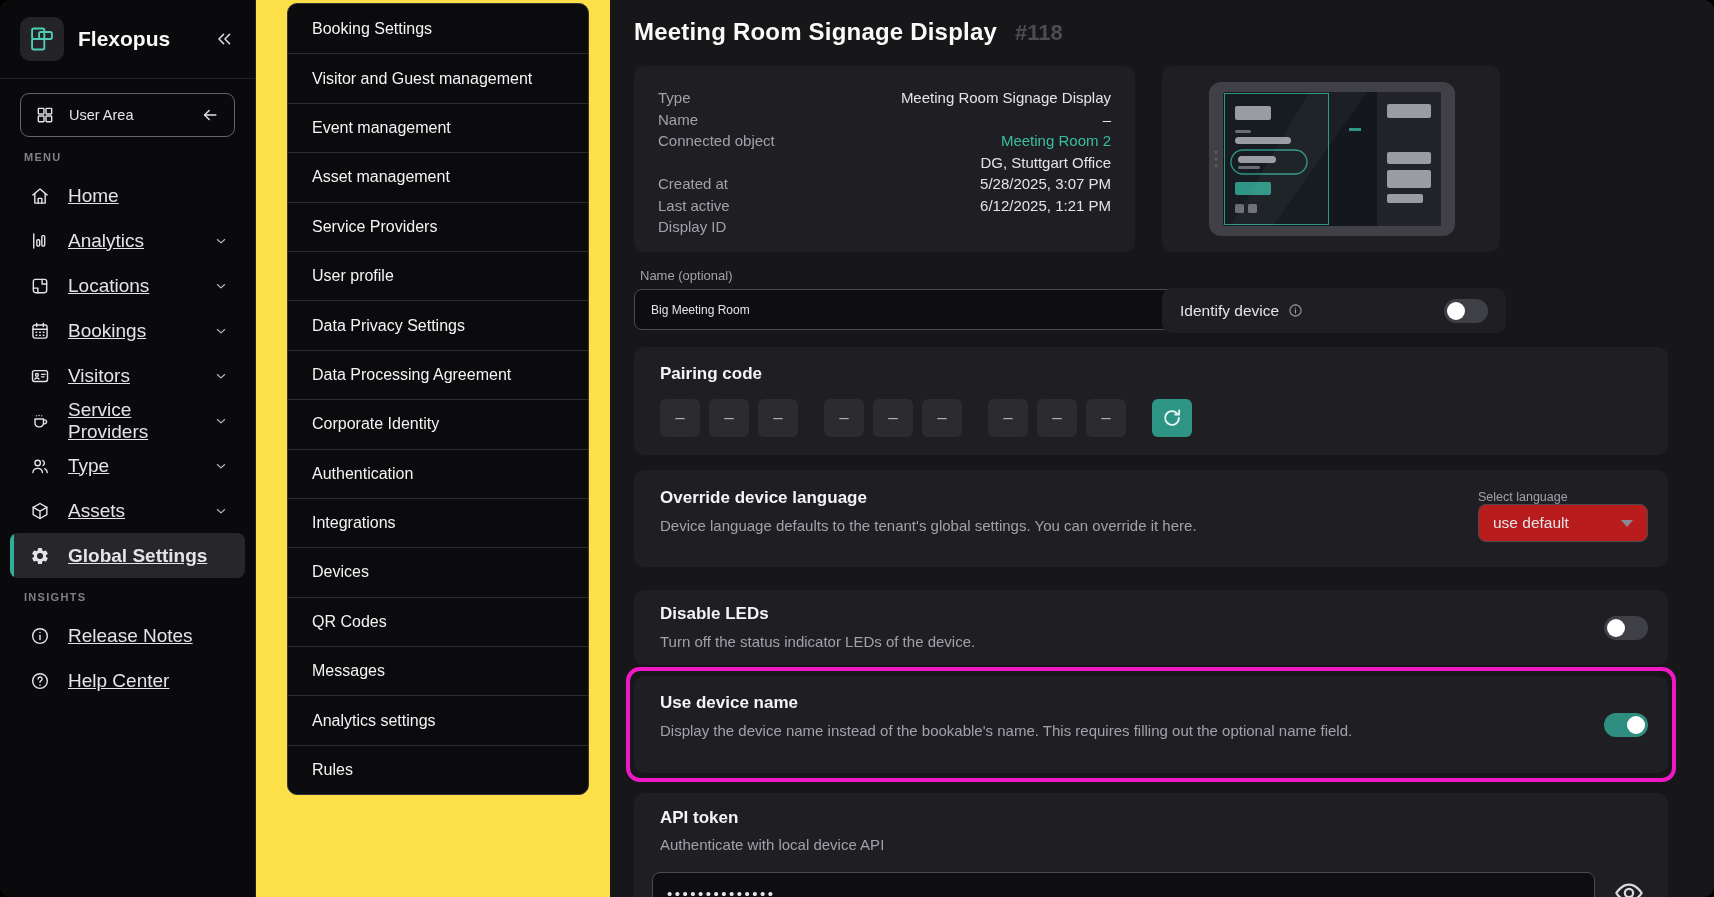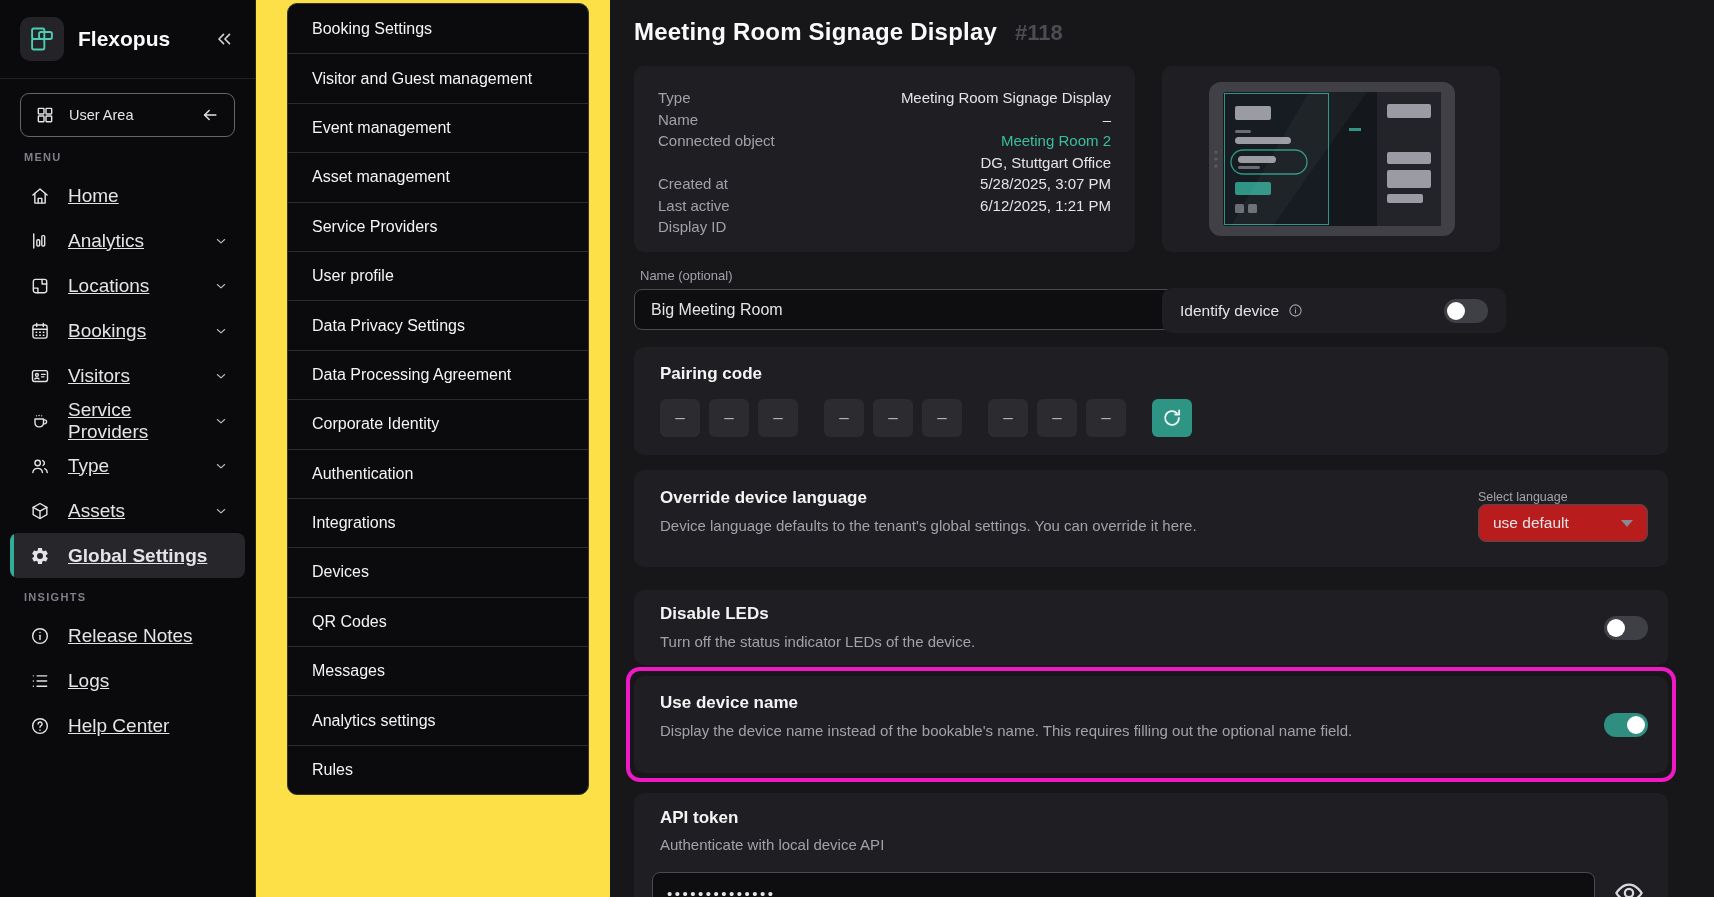--- a/index.html
+++ b/index.html
@@ -1,18 +1,18 @@
 <!DOCTYPE html>
 <html><head>
 <meta charset="utf-8">
 <style>
   * { box-sizing: border-box; }
   html,body { margin:0; padding:0; background:#000; }
   .app { position:relative; width:1714px; height:897px; overflow:hidden;
-         font-family:"Liberation Sans", sans-serif; background:#060608; }
+         font-family:"Liberation Sans", sans-serif; background:#060608;border-radius:10px; }
 
   
   .sidebar { position:absolute; left:0; top:0; width:256px; height:897px;
              background:#0a0a0d; border-right:1px solid #232327; }
   .brand-row { height:79px; display:flex; align-items:center; padding:0 20px;
                border-bottom:1px solid #222226; }
   .logo-box { width:44px; height:44px; border-radius:10px; background:#242428;
               display:flex; align-items:center; justify-content:center; color:#4ecdb4; }
   .logo-box .icon-slot { width:28px; height:28px; }
   .brand-name { font-size:21px; font-weight:bold; color:#fafafa; margin-left:14px; flex:1; }
@@ -59,21 +59,21 @@
   .info-row .k { color:#a1a1aa; }
   .info-row .v { color:#e4e4e7; }
   .info-row .v.link { color:#38bfa0; cursor:pointer; }
 
   .device-card { left:552px; top:66px; width:338px; height:186px;
                  display:flex; align-items:center; justify-content:center; }
 
   .field-label { position:absolute; left:30px; top:268px; font-size:13px; color:#a1a1aa; }
   .name-input { position:absolute; left:24px; top:289px; width:574px; height:41px;
                 background:#0e0e11; border:1px solid #4a4a52; border-radius:8px;
-                color:#e4e4e7; font-size:16px; padding:0 16px; font-family:inherit; outline:none; }
+                color:#e4e4e7; font-size:12px; padding:0 16px; font-family:inherit; outline:none; }
 
   .identify-panel { left:552px; top:288px; width:344px; height:45px;
                     display:flex; align-items:center; padding:0 18px; }
   .identify-panel .lbl { font-size:15.5px; color:#e4e4e7; }
   .identify-panel .info-ic { width:15px; height:15px; color:#a1a1aa; margin-left:9px; cursor:pointer; }
   .spacer { flex:1; }
 
   .toggle { width:44px; height:24px; border-radius:12px; background:#3f3f46;
             position:relative; cursor:pointer; flex:none; }
   .toggle::after { content:""; position:absolute; width:18px; height:18px; border-radius:50%;
@@ -296,29 +296,20 @@
               <circle cx="12" cy="12" r="8.8"></circle>
               <path d="M12 11.2v5"></path>
               <path d="M12 7.6v.2"></path>
             </svg>
           </span>
           <span class="lbl">Release Notes</span>
         </div>
         <div class="side-item">
           <span class="icon20 icon-slot">
             <svg viewBox="0 0 24 24" fill="none" stroke="currentColor" stroke-width="1.7" stroke-linecap="round" stroke-linejoin="round">
-              <path d="M4 5.8h.01M4 12h.01M4 18.2h.01"></path>
-              <path d="M8.5 5.8H20M8.5 12H20M8.5 18.2H20"></path>
-            </svg>
-          </span>
-          <span class="lbl">Logs</span>
-        </div>
-        <div class="side-item">
-          <span class="icon20 icon-slot">
-            <svg viewBox="0 0 24 24" fill="none" stroke="currentColor" stroke-width="1.7" stroke-linecap="round" stroke-linejoin="round">
               <circle cx="12" cy="12" r="8.8"></circle>
               <path d="M9.7 9.6a2.4 2.4 0 1 1 3.6 2c-.8.5-1.3 1-1.3 1.8"></path>
               <path d="M12 16.8v.2"></path>
             </svg>
           </span>
           <span class="lbl">Help Center</span>
         </div>
       </nav>
   </aside>
 

